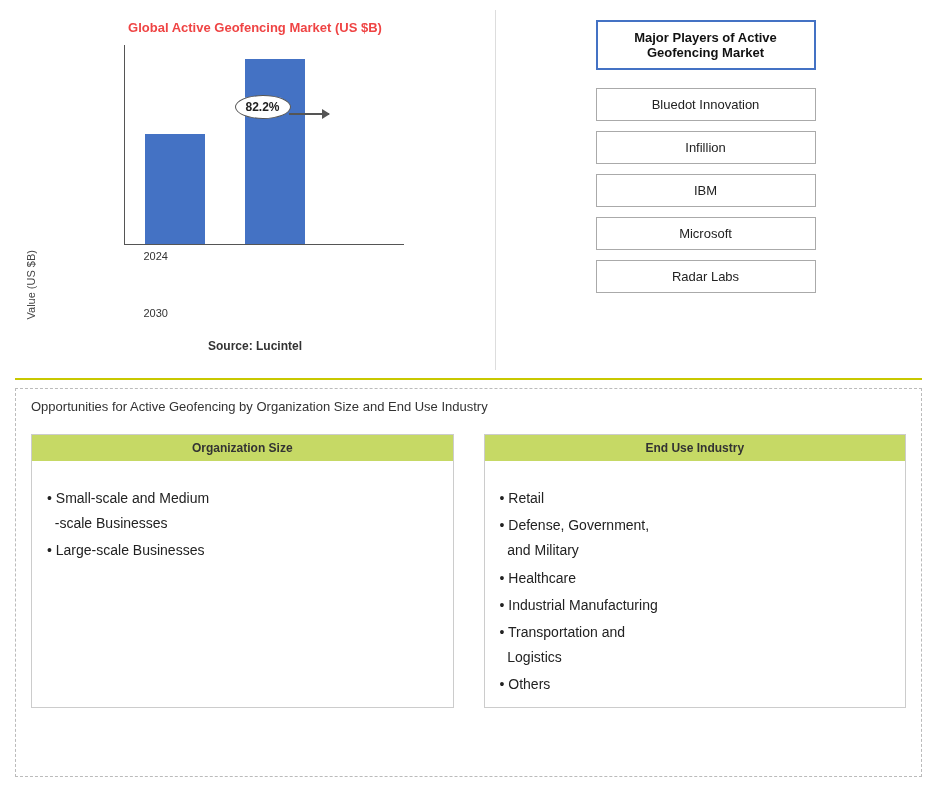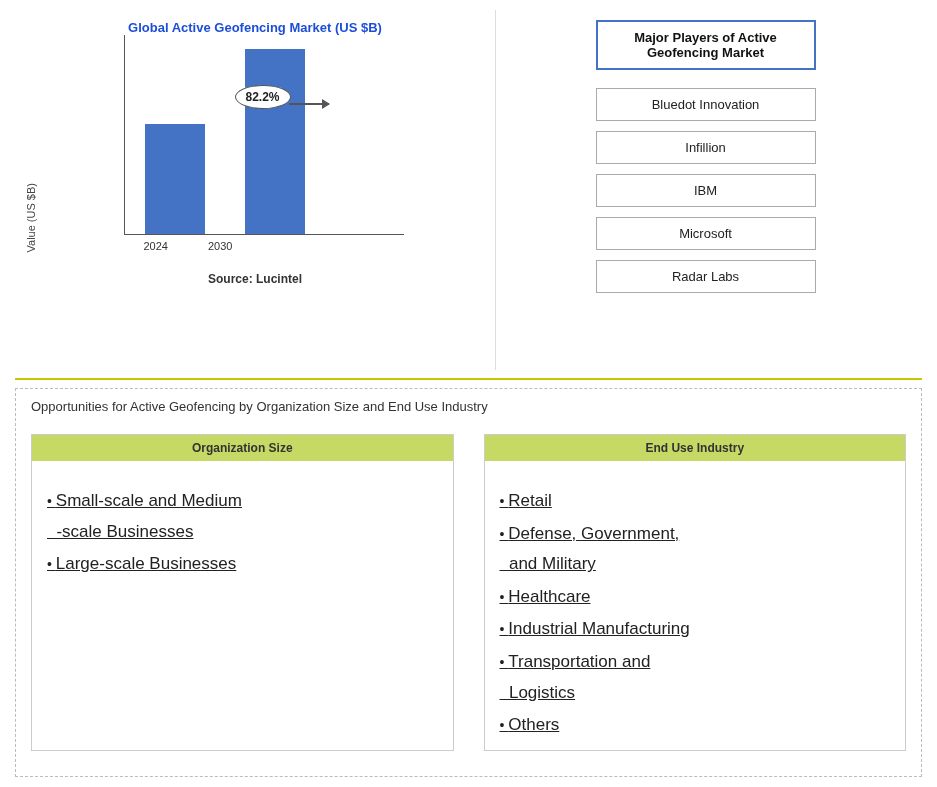--- a/index.html
+++ b/index.html
@@ -37,21 +37,22 @@
       display: flex;
       flex-direction: column;
       align-items: center;
       padding: 10px 10px 0 10px;
     }
 
     .chart-title {
       font-size: 13px;
       font-weight: bold;
       text-align: center;
-      color: #1d4ed8;
+      margin-bottom: 10px;
+      color: #ef4444;
     }
 
     .chart-wrapper {
       display: flex;
       flex-direction: row;
       align-items: flex-end;
       width: 100%;
       position: relative;
     }
 
@@ -212,23 +213,22 @@
       margin-bottom: 16px;
     }
 
     .column-header.green {
       background-color: #c6d965;
       color: #333;
     }
 
     .column-content {
       padding: 8px 15px;
-      font-size: 17px;
+      font-size: 14px;
       line-height: 1.8;
-      text-decoration: underline;
     }
 
     .column-content li {
       list-style: none;
       padding: 1px 0;
     }
 
     .column-content li::before {
       content: '• ';
       font-size: 14px;
@@ -255,21 +255,21 @@
 
             <div class="bar-group">
               <div class="bar" style="height: 110px;"></div>
             </div>
 
             <div class="bar-group">
               <div class="bar" style="height: 185px;"></div>
             </div>
           </div>
 
-          <div style="display:flex; flex-direction:row; width:280px; padding:0 20px; gap:40px; justify-content:flex-start;">
+          <div style="display:flex; flex-direction:column; width:280px; padding:0 20px; gap:40px; justify-content:center;">
             <span class="bar-label">2024</span>
             <span class="bar-label">2030</span>
           </div>
         </div>
       </div>
       <div class="source-text" style="margin-top:20px;">Source: Lucintel</div>
     </div>
 
     <div class="players-area">
       <div class="players-title-box">

